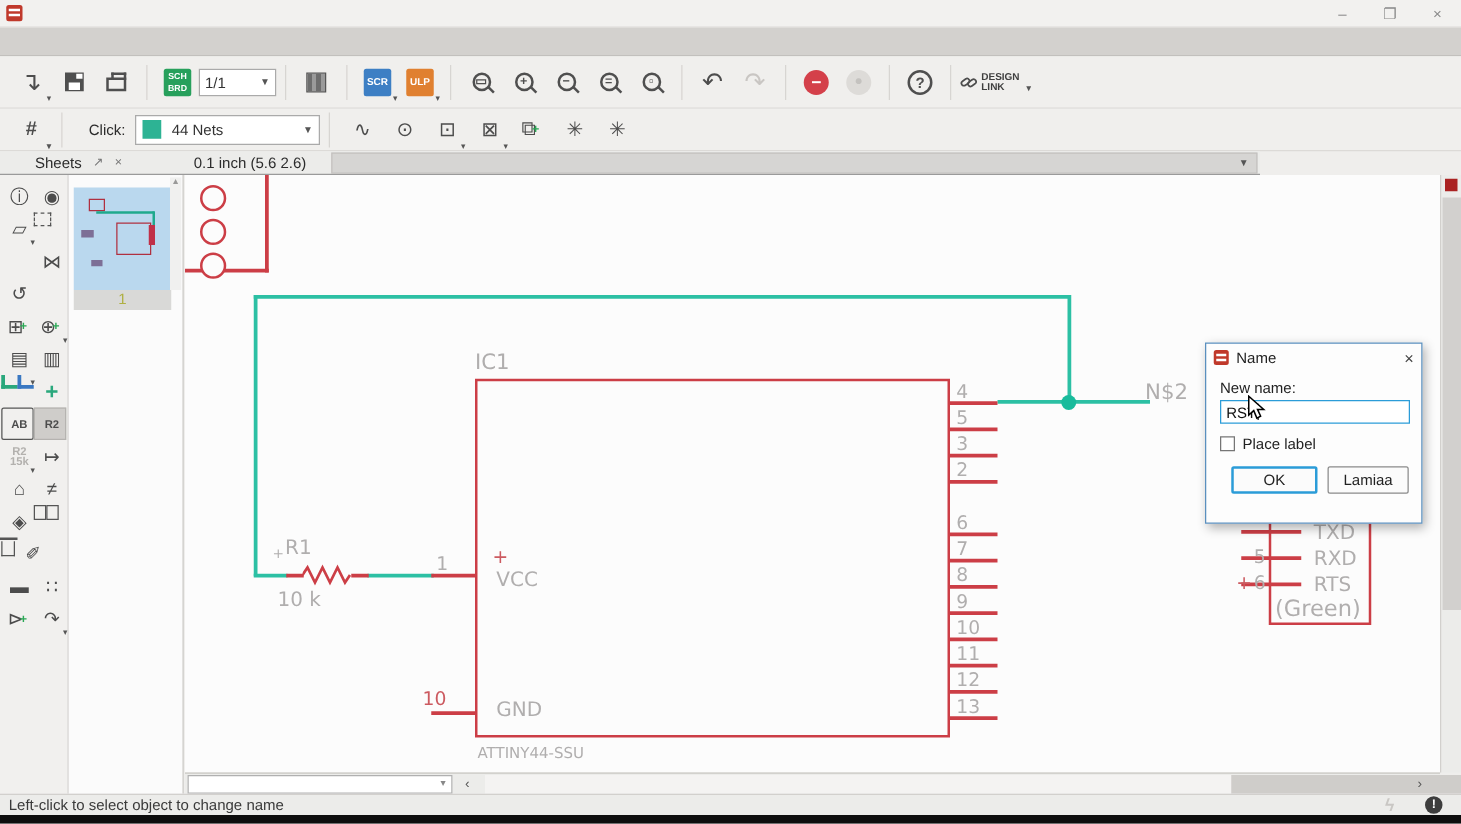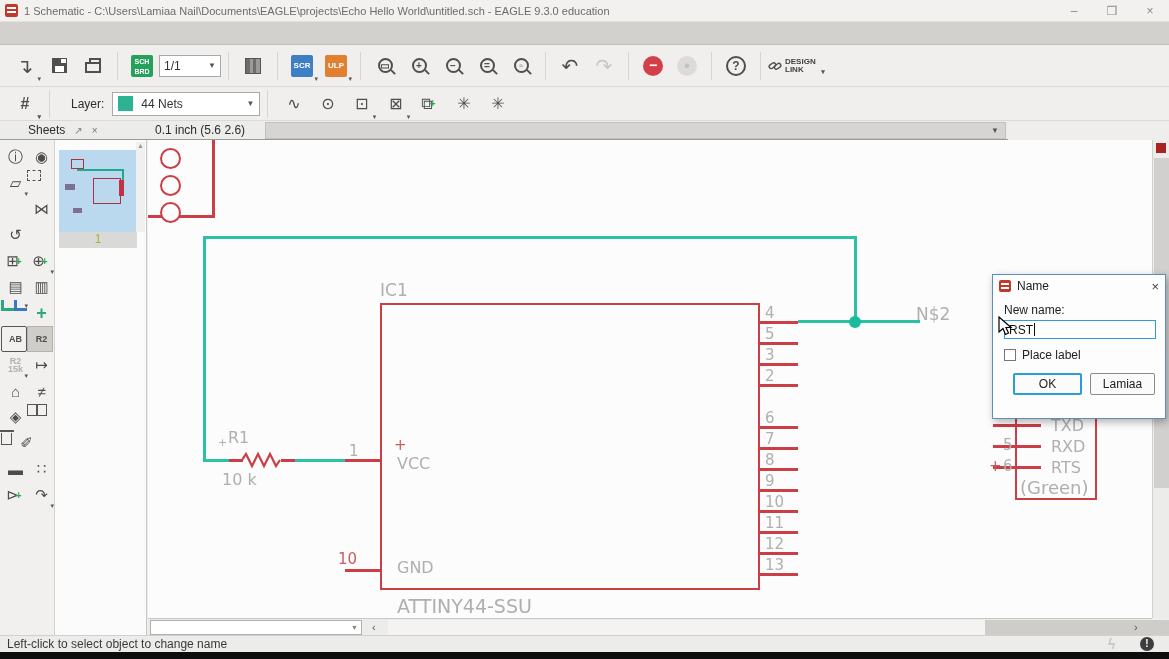--- a/index.html
+++ b/index.html
@@ -113,21 +113,21 @@
   #pin-nums .stub { position:absolute; left:0; top:9px; width:38px; height:2.5px; background:#cc3e46;}
   #pin-nums .num { position:absolute; left:5px; top:-8px; color:#b0aeae; font-size:15px; font-family:"DejaVu Sans",sans-serif;}
   #ftdi-box { position:absolute; left:867px; top:248px; width:82px; height:112px; border:2.5px solid #cc3e46;}
   #ftdi-rows { position:absolute; left:845px; top:274px; width:120px;}
   #ftdi-rows .frow { height:21px; position:relative;}
   #ftdi-rows .fstub { position:absolute; left:0; top:10px; width:48px; height:2.5px; background:#cc3e46;}
   #ftdi-rows .fnum { position:absolute; left:10px; top:1px; color:#b0aeae; font-size:15px; font-family:"DejaVu Sans",sans-serif;}
   #ftdi-rows .fname { position:absolute; left:58px; top:2px; color:#b0aeae; font-size:16px; font-family:"DejaVu Sans",sans-serif;}
 
   
-  #dlg { position:absolute; left:964px; top:274px; width:174px; height:145px; background:#fdfdfd; border:1px solid #5a8fbe; box-shadow:2px 3px 8px rgba(0,0,0,.3); z-index:50;margin-left:28px;}
+  #dlg { position:absolute; left:964px; top:274px; width:174px; height:145px; background:#fdfdfd; border:1px solid #5a8fbe; box-shadow:2px 3px 8px rgba(0,0,0,.3); z-index:50;}
   #dlg-title { height:22px; display:flex; align-items:center; padding:0 6px; font-size:12px; color:#222;}
   #dlg-ico { width:12px; height:12px; background:#c0392b; border-radius:2px; margin-right:6px; position:relative;}
   #dlg-ico::after{content:""; position:absolute; left:2px; top:3px; width:8px; height:2px; background:#fff; box-shadow:0 4px 0 #fff;}
   #dlg-close { margin-left:auto; color:#444; font-size:13px; }
   #dlg-label { margin:6px 0 3px 11px; font-size:12px; color:#222;}
   #dlg-input { margin-left:11px; width:152px; height:19px; border:1px solid #2b9cd8; background:#fff; font-size:12px; padding:0 4px; display:flex; align-items:center; color:#111;}
   .caret { display:inline-block; width:1px; height:13px; background:#111; margin-left:1px;}
   #dlg-check { display:flex; align-items:center; margin:9px 0 0 11px; font-size:12px; color:#222;}
   #cbox { width:12px; height:12px; border:1px solid #767676; background:#fff; margin-right:6px;}
   #dlg-btns { display:flex; margin:11px 10px 0 20px; gap:8px;}
@@ -151,21 +151,20 @@
   #statusbar { position:absolute; left:0; top:635px; width:1169px; height:17px; background:#ececea; border-top:1px solid #d2d0cd; display:flex; align-items:center; padding-left:7px; font-size:12px; color:#3a3a3a;}
   #st-bolt { position:absolute; left:1108px; top:0px; color:#c9c7c4; font-size:14px; font-weight:bold;}
   #st-alert { position:absolute; left:1140px; top:1px; width:14px; height:14px; background:#3d3d3d; border-radius:50%; color:#fff; font-size:10px; text-align:center; line-height:14px; font-weight:bold;}
   #blackbar { position:absolute; left:0; top:652px; width:1169px; height:7px; background:#0d0d0d;}
 </style>
 </head>
 <body>
 
 <div id="titlebar">
   <div id="app-icon"></div>
-  <span id="title-text">1 Schematic - C:\Users\Lamiaa Nail\Documents\EAGLE\projects\Echo Hello World\untitled.sch - EAGLE 9.3.0 education</span>
   <div id="win-controls">
     <span>–</span>
     <span>❐</span>
     <span>×</span>
   </div>
 </div>
 
 <div id="menubar">
   <div data-repeat="menu.items">
       <span class="mi"></span>
@@ -261,21 +260,21 @@
       </div>
   </div>
 </div>
 <style>#zoom-group{display:flex;}</style>
 
 <div id="tb2">
   <div class="tbtn dd" id="grid-btn">
       <span>#</span>
     </div>
   <div class="sep"></div>
-  <span id="layer-label">Layer:</span>
+  <span id="layer-label">Click:</span>
   <div id="layer-combo">
     <span id="layer-swatch" style="background: rgb(45, 179, 148);"></span>
     <span>44 Nets</span>
     <span class="arr">▼</span>
   </div>
   <div class="sep"></div>
   <div id="tb2-icons" data-repeat="toolbar2.icons" style="display:flex;">
       <div class="tbtn">
         <span class="t2i">∿</span>
         <span class="plus"></span>
@@ -520,21 +519,21 @@
       <polyline points="0,9 4,3 10,15 16,3 22,15 28,3 34,15 38,9" fill="none" stroke="#cc3e46" stroke-width="2.2"></polyline>
     </svg>
     <span class="gtxt" style="left:80px;top:288px;">R1</span>
     <span class="gtxt" style="left:70px;top:296px;font-size:11px;">+</span>
     <span class="gtxt" style="left:74px;top:330px;">10 k</span>
     <span class="gtxt" style="left:201px;top:302px;font-size:15px;">1</span>
     <div class="red" style="left:197px;top:319px;width:36px;height:2.5px;"></div>
 
     <div id="ic-box"></div>
     <span class="gtxt" style="left:232px;top:140px;font-size:17px;">IC1</span>
-    <span class="gtxt" style="left:249px;top:455px;font-size:19px;">ATTINY44-SSU</span>
+    <span class="gtxt" style="left:234px;top:455px;font-size:12px;">ATTINY44-SSU</span>
     <span class="rtxt" style="left:246px;top:296px;">+</span>
     <span class="gtxt" style="left:249px;top:314px;">VCC</span>
     <span class="gtxt" style="left:249px;top:418px;">GND</span>
     <div class="red" style="left:197px;top:429px;width:36px;height:2.5px;"></div>
     <span class="rtxt" style="left:190px;top:410px;">10</span>
 
     <div id="pin-names" data-repeat="schematic.ic.pin_names">
         <div class="pn"></div>
         <div class="pn"></div>
         <div class="pn"></div>

